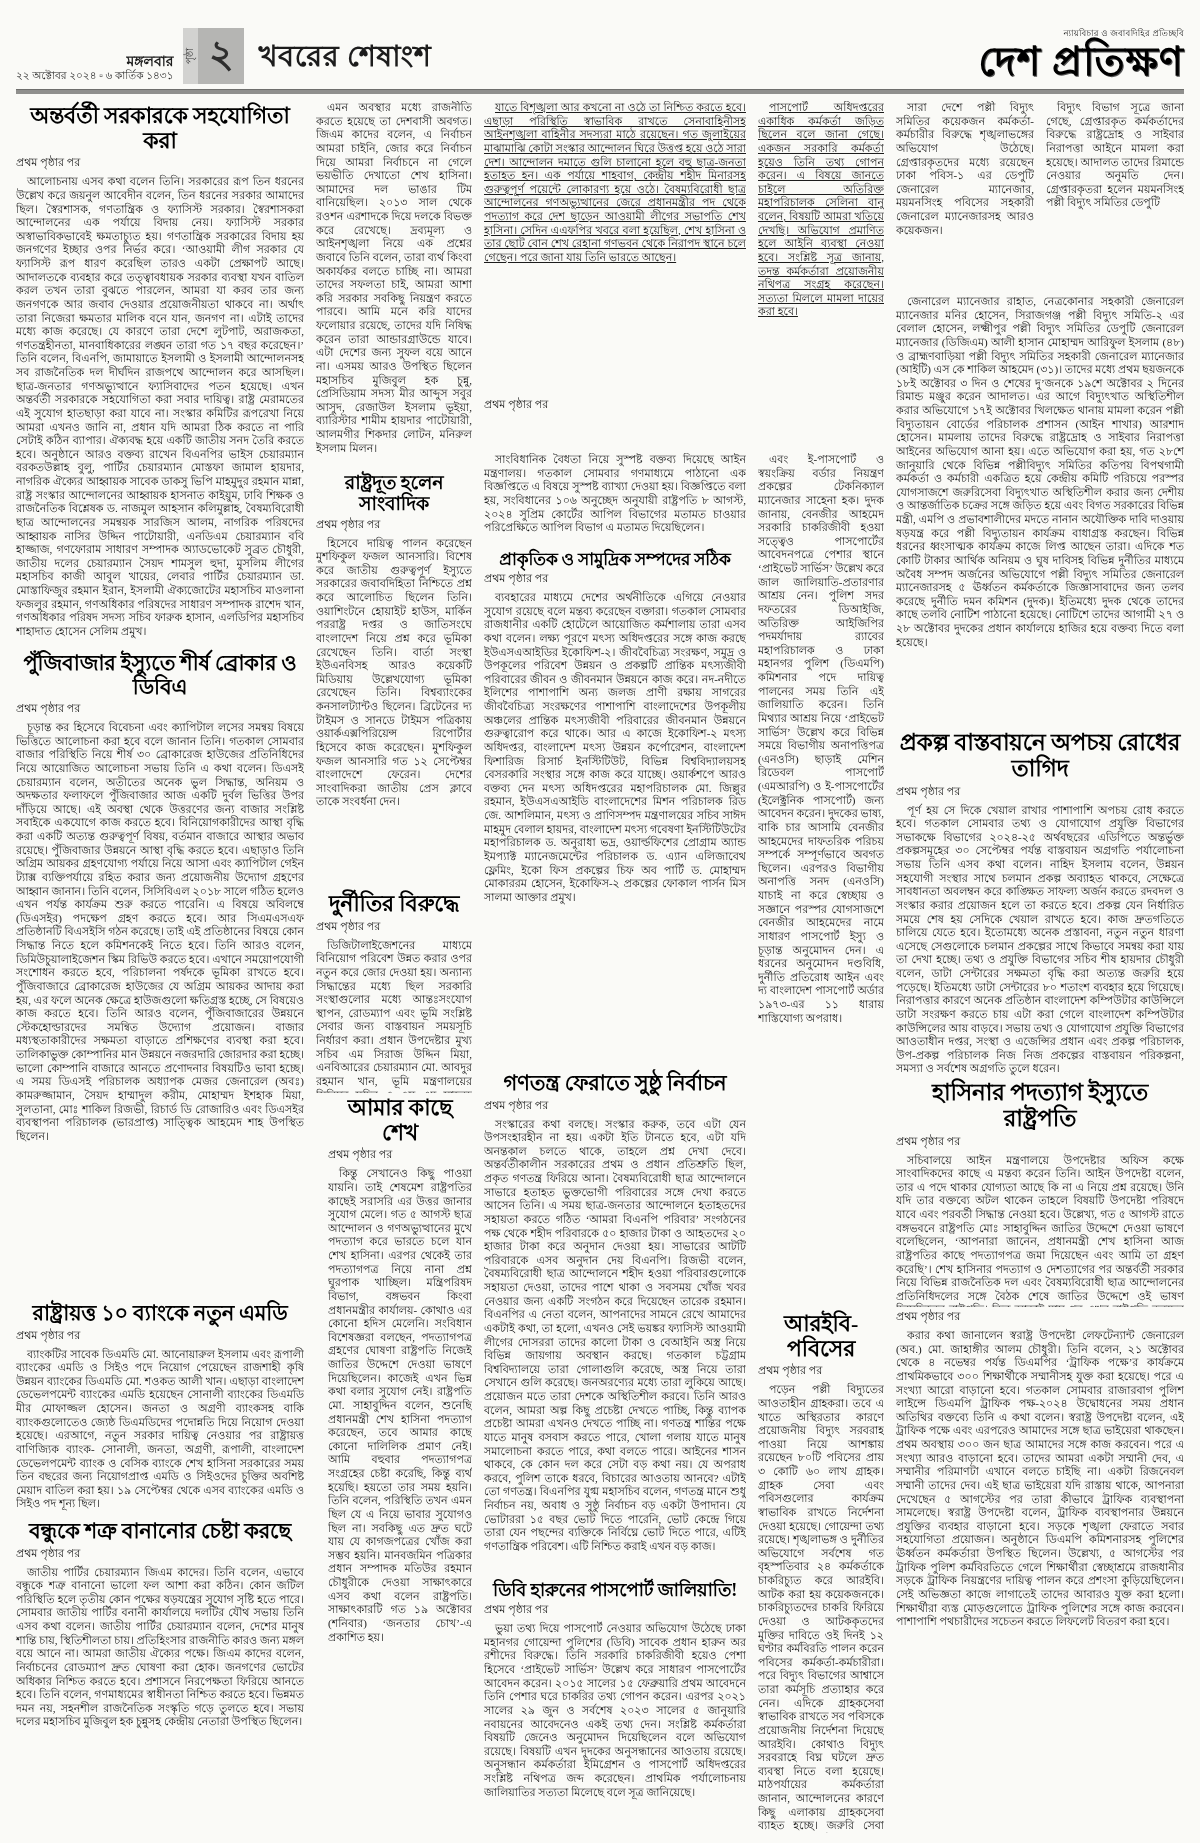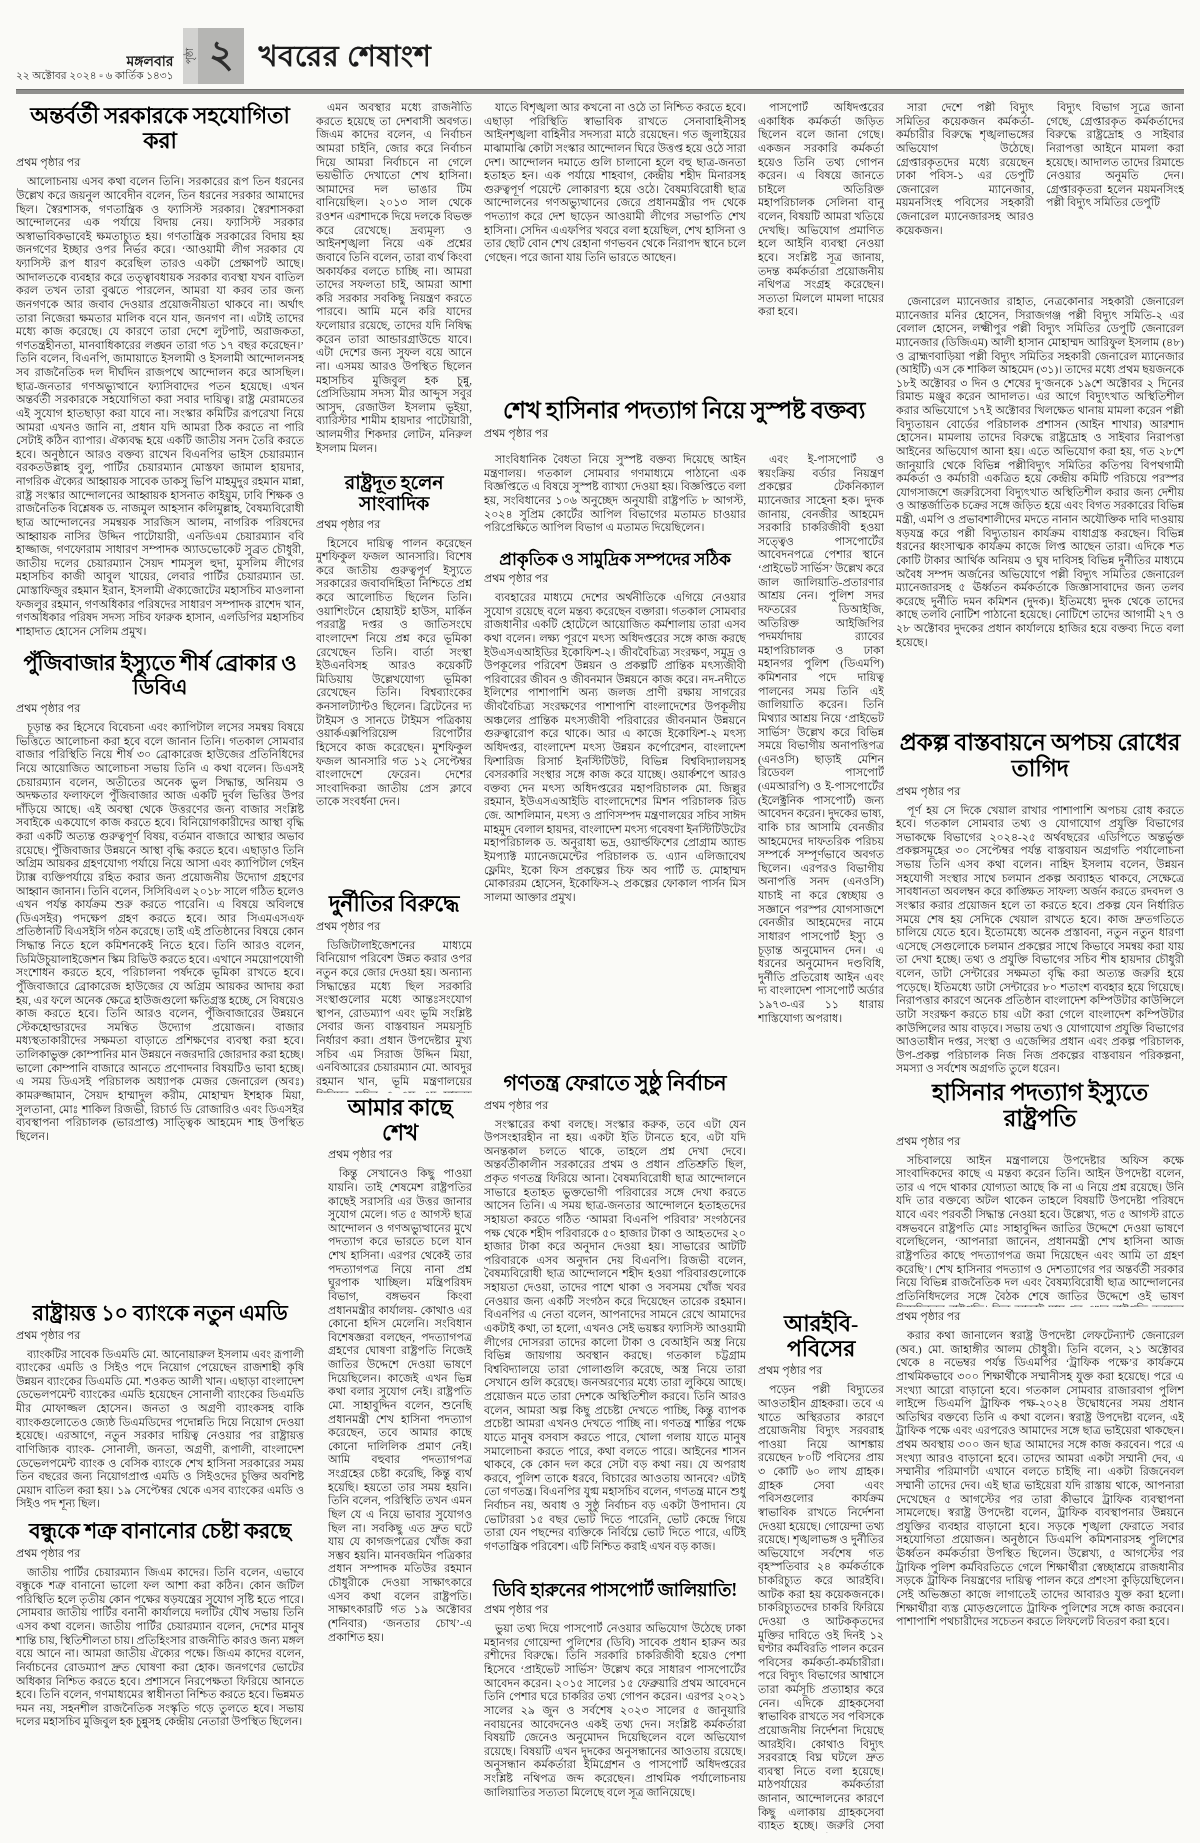--- a/index.html
+++ b/index.html
@@ -53,21 +53,21 @@
   .h-h{font-size:23px;} .h-i{font-size:17px;} .h-j{font-size:21px;} .h-k{font-size:18px;}
   .h-l{font-size:22px;} .h-m{font-size:23px;} .h-n{font-size:23px;} .h-o{font-size:23px;}
   .dateline{font-size:11px;margin:1px 0 2px;color:#111;}
   .body{
     font-size:11px;line-height:1.24;text-align:justify;margin:0;color:#191919;
     text-indent:11px;word-break:break-word;
   }
   
   .bA{height:548px;} .bB{height:650px;} .bC{height:218px;} .bD{flex:1;}
   .t2{height:368px;} .bE{height:420px;} .bF{height:204px;} .bG{flex:1;margin-left:12px;}
-  .top34{height:294px;} .hh{height:58px;overflow:hidden;}
+  .top34{height:294px;text-decoration:underline;} .hh{height:58px;overflow:hidden;}
   .bot34{height:1380px;}
   .hb3{height:94px;overflow:hidden;} .bI{height:522px;} .bJ{height:508px;} .bK{flex:1;}
   .cont4{height:856px;overflow:hidden;} .bL{flex:1;}
   .topR{height:194px;} .wideR{height:432px;overflow:hidden;}
   .bM{height:350px;} .bN{height:230px;} .bO{flex:1;}
 </style>
 </head>
 <body>
 
 <div class="page">
@@ -75,20 +75,24 @@
   <header class="hdr">
     <div class="dateblock">
       <div class="day">মঙ্গলবার</div>
       <div class="date">২২ অক্টোবর ২০২৪ ▫ ৬ কার্তিক ১৪৩১</div>
     </div>
     <div class="pagebox">
       <div class="pagestrip">পৃষ্ঠা</div>
       <div class="pagenum">২</div>
     </div>
     <h1 class="section-title">খবরের শেষাংশ</h1>
+    <div class="mastblock">
+      <div class="tagline">ন্যায়বিচার ও জবাবদিহির প্রতিচ্ছবি</div>
+      <div class="masthead">দেশ প্রতিক্ষণ</div>
+    </div>
   </header>
 
   <div class="rule"></div>
 
   <main class="cols">
 
     <section class="col col1">
       <article class="bA">
         <h2 class="head h-a">অন্তর্বর্তী সরকারকে সহযোগিতা করা</h2>
         <div class="dateline">প্রথম পৃষ্ঠার পর</div>
@@ -129,21 +133,20 @@
         <p class="body">কিন্তু সেখানেও কিছু পাওয়া যায়নি। তাই শেষমেশ রাষ্ট্রপতির কাছেই সরাসরি এর উত্তর জানার সুযোগ মেলে। গত ৫ আগস্ট ছাত্র আন্দোলন ও গণঅভ্যুত্থানের মুখে পদত্যাগ করে ভারতে চলে যান শেখ হাসিনা। এরপর থেকেই তার পদত্যাগপত্র নিয়ে নানা প্রশ্ন ঘুরপাক খাচ্ছিল। মন্ত্রিপরিষদ বিভাগ, বঙ্গভবন কিংবা প্রধানমন্ত্রীর কার্যালয়- কোথাও এর কোনো হদিস মেলেনি। সংবিধান বিশেষজ্ঞরা বলছেন, পদত্যাগপত্র গ্রহণের ঘোষণা রাষ্ট্রপতি নিজেই জাতির উদ্দেশে দেওয়া ভাষণে দিয়েছিলেন। কাজেই এখন ভিন্ন কথা বলার সুযোগ নেই। রাষ্ট্রপতি মো. সাহাবুদ্দিন বলেন, শুনেছি প্রধানমন্ত্রী শেখ হাসিনা পদত্যাগ করেছেন, তবে আমার কাছে কোনো দালিলিক প্রমাণ নেই। আমি বহুবার পদত্যাগপত্র সংগ্রহের চেষ্টা করেছি, কিন্তু ব্যর্থ হয়েছি। হয়তো তার সময় হয়নি। তিনি বলেন, পরিস্থিতি তখন এমন ছিল যে এ নিয়ে ভাবার সুযোগও ছিল না। সবকিছু এত দ্রুত ঘটে যায় যে কাগজপত্রের খোঁজ করা সম্ভব হয়নি। মানবজমিন পত্রিকার প্রধান সম্পাদক মতিউর রহমান চৌধুরীকে দেওয়া সাক্ষাৎকারে এসব কথা বলেন রাষ্ট্রপতি। সাক্ষাৎকারটি গত ১৯ অক্টোবর (শনিবার) ‘জনতার চোখ’-এ প্রকাশিত হয়।</p>
       </article>
     </section>
 
     <section class="col wrap34">
       <div class="row2 top34">
         <p class="body c3">যাতে বিশৃঙ্খলা আর কখনো না ওঠে তা নিশ্চিত করতে হবে। এছাড়া পরিস্থিতি স্বাভাবিক রাখতে সেনাবাহিনীসহ আইনশৃঙ্খলা বাহিনীর সদস্যরা মাঠে রয়েছেন। গত জুলাইয়ের মাঝামাঝি কোটা সংস্কার আন্দোলন ঘিরে উত্তপ্ত হয়ে ওঠে সারা দেশ। আন্দোলন দমাতে গুলি চালানো হলে বহু ছাত্র-জনতা হতাহত হন। এক পর্যায়ে শাহবাগ, কেন্দ্রীয় শহীদ মিনারসহ গুরুত্বপূর্ণ পয়েন্টে লোকারণ্য হয়ে ওঠে। বৈষম্যবিরোধী ছাত্র আন্দোলনের গণঅভ্যুত্থানের জেরে প্রধানমন্ত্রীর পদ থেকে পদত্যাগ করে দেশ ছাড়েন আওয়ামী লীগের সভাপতি শেখ হাসিনা। সেদিন এএফপির খবরে বলা হয়েছিল, শেখ হাসিনা ও তার ছোট বোন শেখ রেহানা গণভবন থেকে নিরাপদ স্থানে চলে গেছেন। পরে জানা যায় তিনি ভারতে আছেন।</p>
         <p class="body c4">পাসপোর্ট অধিদপ্তরের একাধিক কর্মকর্তা জড়িত ছিলেন বলে জানা গেছে। একজন সরকারি কর্মকর্তা হয়েও তিনি তথ্য গোপন করেন। এ বিষয়ে জানতে চাইলে অতিরিক্ত মহাপরিচালক সেলিনা বানু বলেন, বিষয়টি আমরা খতিয়ে দেখছি। অভিযোগ প্রমাণিত হলে আইনি ব্যবস্থা নেওয়া হবে। সংশ্লিষ্ট সূত্র জানায়, তদন্ত কর্মকর্তারা প্রয়োজনীয় নথিপত্র সংগ্রহ করেছেন। সত্যতা মিললে মামলা দায়ের করা হবে।</p>
       </div>
       <article class="hh">
-        <h2 class="head h-h">শেখ হাসিনার পদত্যাগ নিয়ে সুস্পষ্ট বক্তব্য</h2>
         <div class="dateline">প্রথম পৃষ্ঠার পর</div>
       </article>
       <div class="row2 bot34">
         <div class="c3 stack">
           <p class="body hb3">সাংবিধানিক বৈধতা নিয়ে সুস্পষ্ট বক্তব্য দিয়েছে আইন মন্ত্রণালয়। গতকাল সোমবার গণমাধ্যমে পাঠানো এক বিজ্ঞপ্তিতে এ বিষয়ে সুস্পষ্ট ব্যাখ্যা দেওয়া হয়। বিজ্ঞপ্তিতে বলা হয়, সংবিধানের ১০৬ অনুচ্ছেদ অনুযায়ী রাষ্ট্রপতি ৮ আগস্ট, ২০২৪ সুপ্রিম কোর্টের আপিল বিভাগের মতামত চাওয়ার পরিপ্রেক্ষিতে আপিল বিভাগ এ মতামত দিয়েছিলেন।</p>
           <article class="bI">
             <h2 class="head h-i">প্রাকৃতিক ও সামুদ্রিক সম্পদের সঠিক</h2>
             <div class="dateline">প্রথম পৃষ্ঠার পর</div>
             <p class="body">ব্যবহারের মাধ্যমে দেশের অর্থনীতিকে এগিয়ে নেওয়ার সুযোগ রয়েছে বলে মন্তব্য করেছেন বক্তারা। গতকাল সোমবার রাজধানীর একটি হোটেলে আয়োজিত কর্মশালায় তারা এসব কথা বলেন। লক্ষ্য পূরণে মৎস্য অধিদপ্তরের সঙ্গে কাজ করছে ইউএসএআইডির ইকোফিশ-২। জীববৈচিত্র্য সংরক্ষণ, সমুদ্র ও উপকূলের পরিবেশ উন্নয়ন ও প্রকল্পটি প্রান্তিক মৎস্যজীবী পরিবারের জীবন ও জীবনমান উন্নয়নে কাজ করে। নদ-নদীতে ইলিশের পাশাপাশি অন্য জলজ প্রাণী রক্ষায় সাগরের জীববৈচিত্র্য সংরক্ষণের পাশাপাশি বাংলাদেশের উপকূলীয় অঞ্চলের প্রান্তিক মৎস্যজীবী পরিবারের জীবনমান উন্নয়নে গুরুত্বারোপ করে থাকে। আর এ কাজে ইকোফিশ-২ মৎস্য অধিদপ্তর, বাংলাদেশ মৎস্য উন্নয়ন কর্পোরেশন, বাংলাদেশ ফিশারিজ রিসার্চ ইনস্টিটিউট, বিভিন্ন বিশ্ববিদ্যালয়সহ বেসরকারি সংস্থার সঙ্গে কাজ করে যাচ্ছে। ওয়ার্কশপে আরও বক্তব্য দেন মৎস্য অধিদপ্তরের মহাপরিচালক মো. জিল্লুর রহমান, ইউএসএআইডি বাংলাদেশের মিশন পরিচালক রিড জে. আশলিমান, মৎস্য ও প্রাণিসম্পদ মন্ত্রণালয়ের সচিব সাঈদ মাহমুদ বেলাল হায়দর, বাংলাদেশ মৎস্য গবেষণা ইনস্টিটিউটের মহাপরিচালক ড. অনুরাধা ভদ্র, ওয়ার্ল্ডফিশের প্রোগ্রাম অ্যান্ড ইমপ্যাক্ট ম্যানেজমেন্টের পরিচালক ড. এ্যান এলিজাবেথ ফ্লেমিং, ইকো ফিস প্রকল্পের চিফ অব পার্টি ড. মোহাম্মদ মোকাররম হোসেন, ইকোফিস-২ প্রকল্পের ফোকাল পার্সন মিস সালমা আক্তার প্রমুখ।</p>
           </article>

